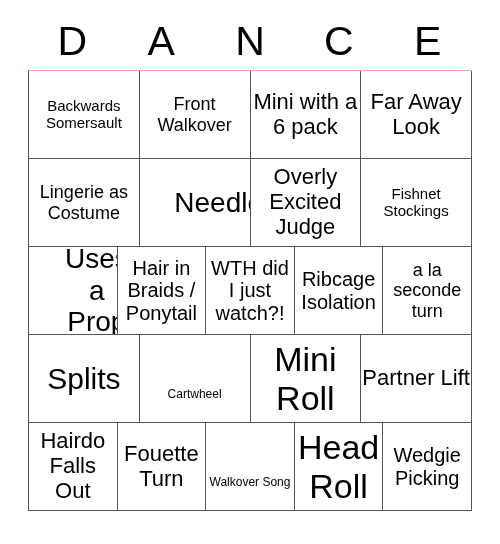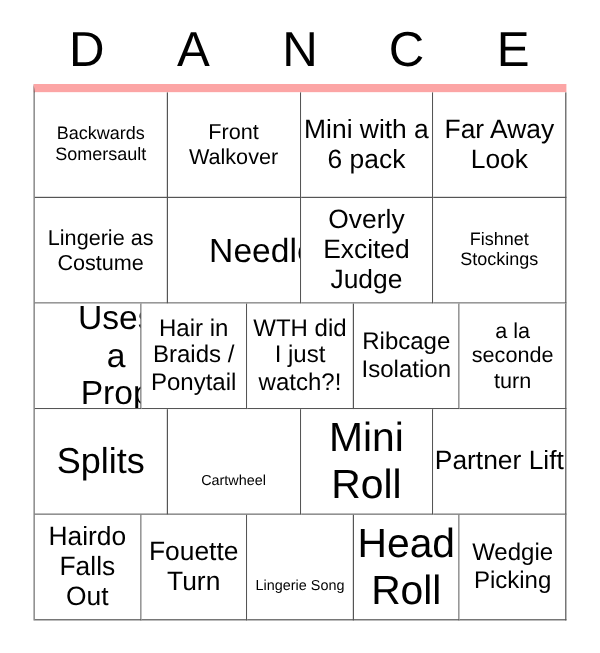--- a/index.html
+++ b/index.html
@@ -38,21 +38,21 @@
     font-weight: 400;
     line-height: 1;
     letter-spacing: 0px;
     color: #000000;
     user-select: none;
   }
 
   
   .grid {
     width: 444px;
-    border-top: 7px solid #fca5a5;
+    border-top: 1px solid #fca5a5;
     border-left: 1px solid #555555;
     box-sizing: border-box;
   }
   .grid-row {
     display: flex;
     width: 100%;
   }
   .cell {
     flex: 1 1 0;
     width: 88.8px;
@@ -165,21 +165,21 @@
     </div>
 
     <div class="grid-row">
       <div class="cell">
           <span class="cell-text fs-xl">Hairdo Falls Out</span>
         </div>
       <div class="cell">
           <span class="cell-text fs-xl">Fouette Turn</span>
         </div>
       <div class="cell">
-          <span class="cell-text fs-xs">Lingerie Song</span>
+          <span class="cell-text fs-xs">Walkover Song</span>
         </div>
       <div class="cell">
           <span class="cell-text fs-4xl">Head Roll</span>
         </div>
       <div class="cell">
           <span class="cell-text fs-l">Wedgie Picking</span>
         </div>
     </div>
 
   </div>

